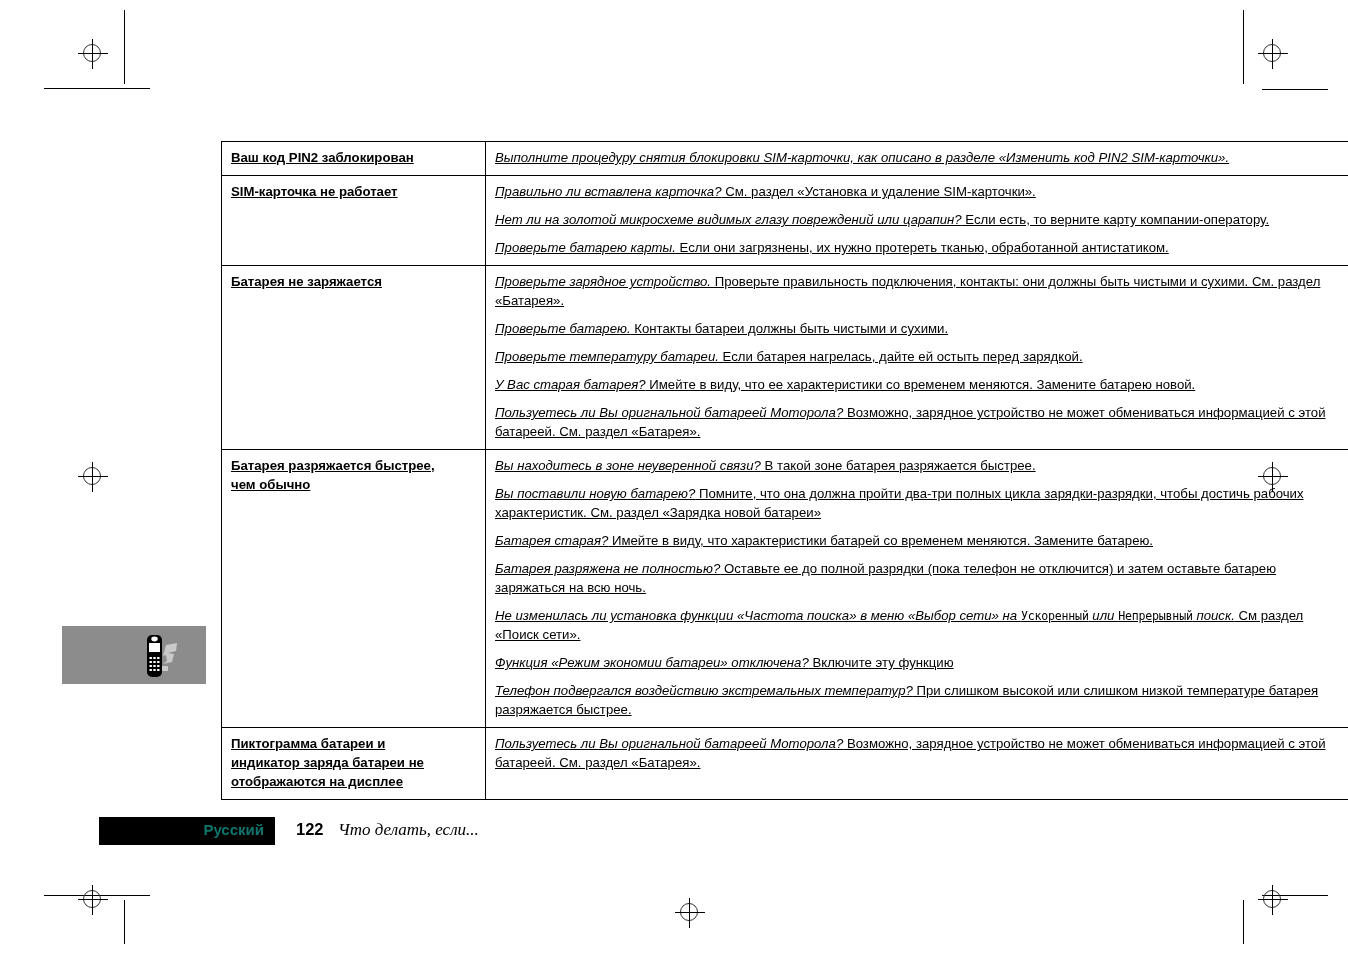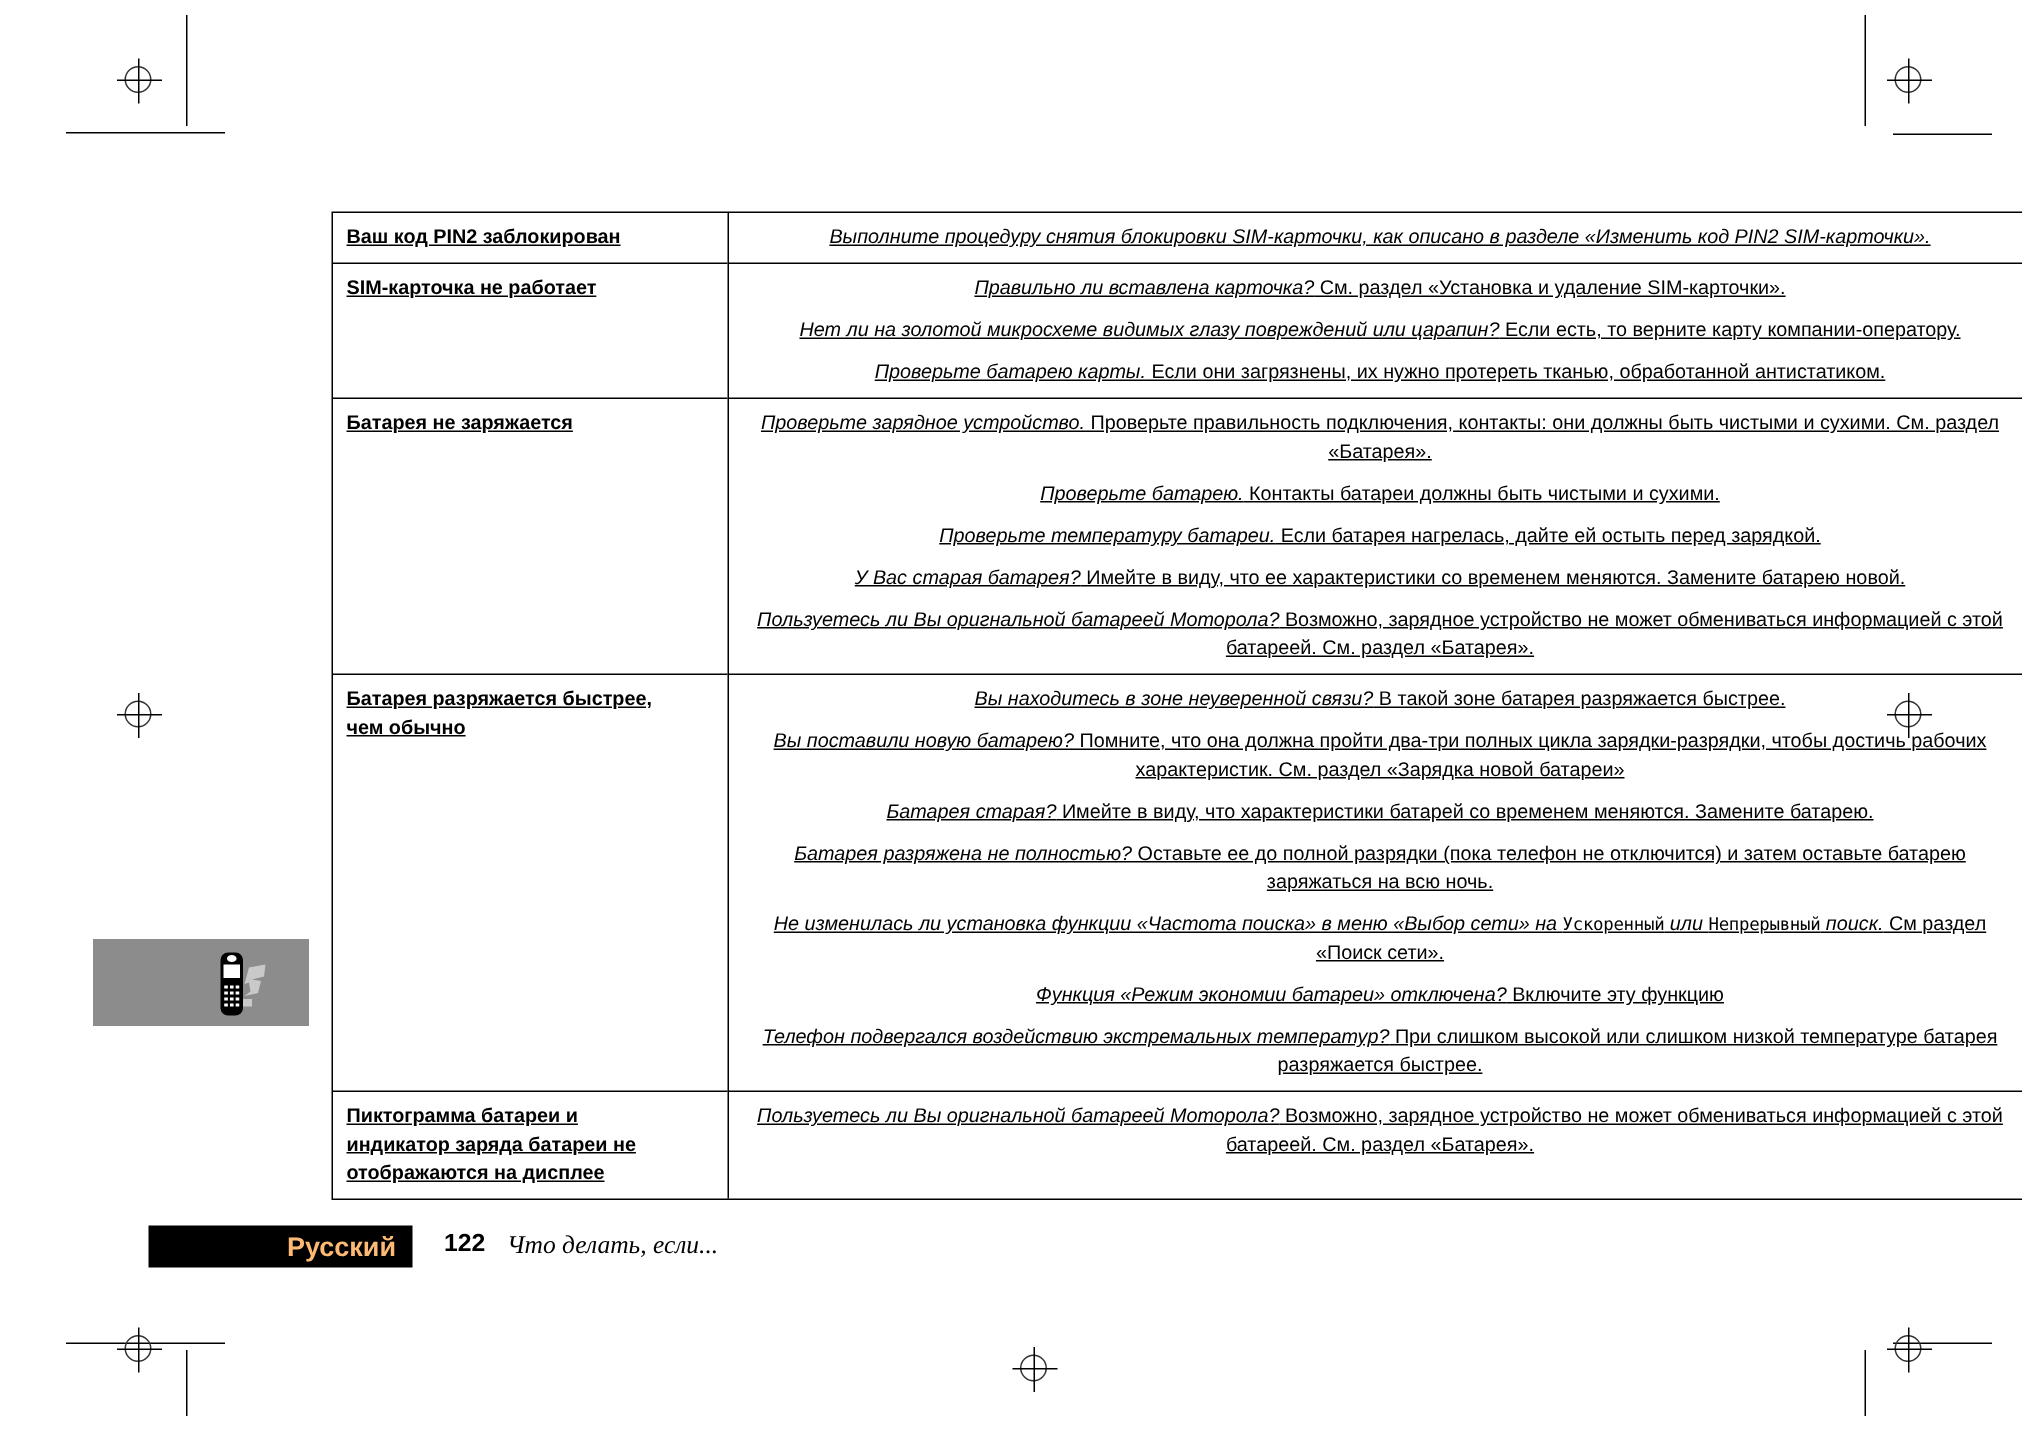--- a/index.html
+++ b/index.html
@@ -51,37 +51,37 @@
   .tbl td{
     vertical-align:top;
     padding:6px 9px 8px 9px;
     font-size:13.2px;
     line-height:1.44;
   }
   .tbl tr + tr td{border-top:1.6px solid #000;}
   .c1{width:250px;font-weight:bold;padding-right:4px !important;}
   .c2{border-left:1.6px solid #000;}
   .c1 .ln{display:block;}
-  .para{margin:0 0 9px 0;text-align:center;}
+  .para{margin:0 0 9px 0;}
   .para:last-child{margin-bottom:0;}
   .q{font-style:italic;}
   
   .scr{
     font-family:"DejaVu Sans Mono","Liberation Mono",monospace;
     font-style:normal;font-size:11.6px;letter-spacing:-0.2px;
   }
 
   
   .footbar{
     position:absolute;left:99px;top:817px;width:176px;height:28px;
     background:#000;
   }
   .footbar span{
     position:absolute;right:11px;top:4px;
-    color:#fdba74;font-weight:bold;font-size:18px;
+    color:#0f766e;font-weight:bold;font-size:15px;
   }
   .pgnum{
     position:absolute;left:296px;top:820px;
     font-weight:bold;font-size:16.5px;
   }
   .pgtitle{
     position:absolute;left:338px;top:820px;
     font-family:"Liberation Serif",serif;
     font-style:italic;font-size:17px;
   }

